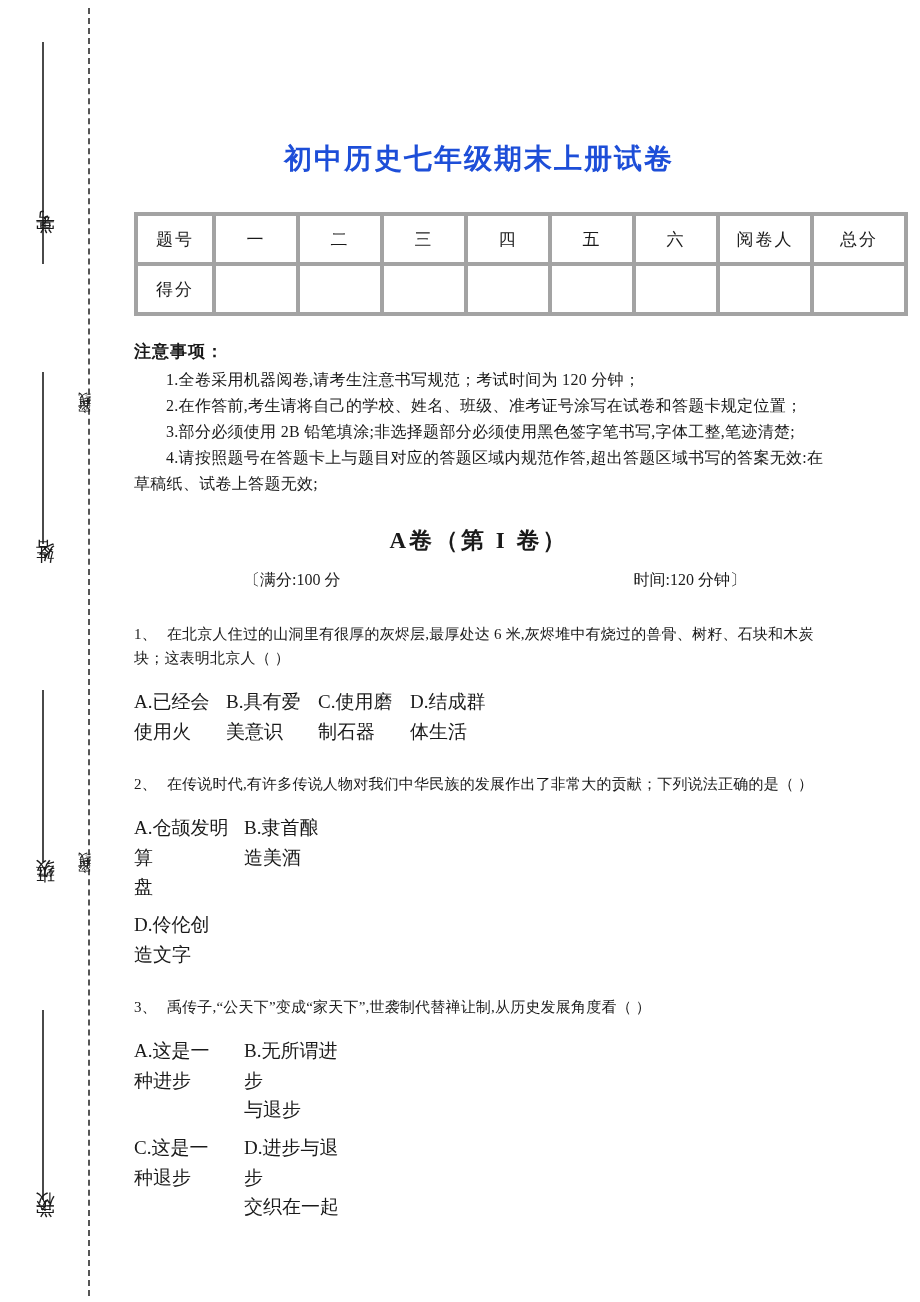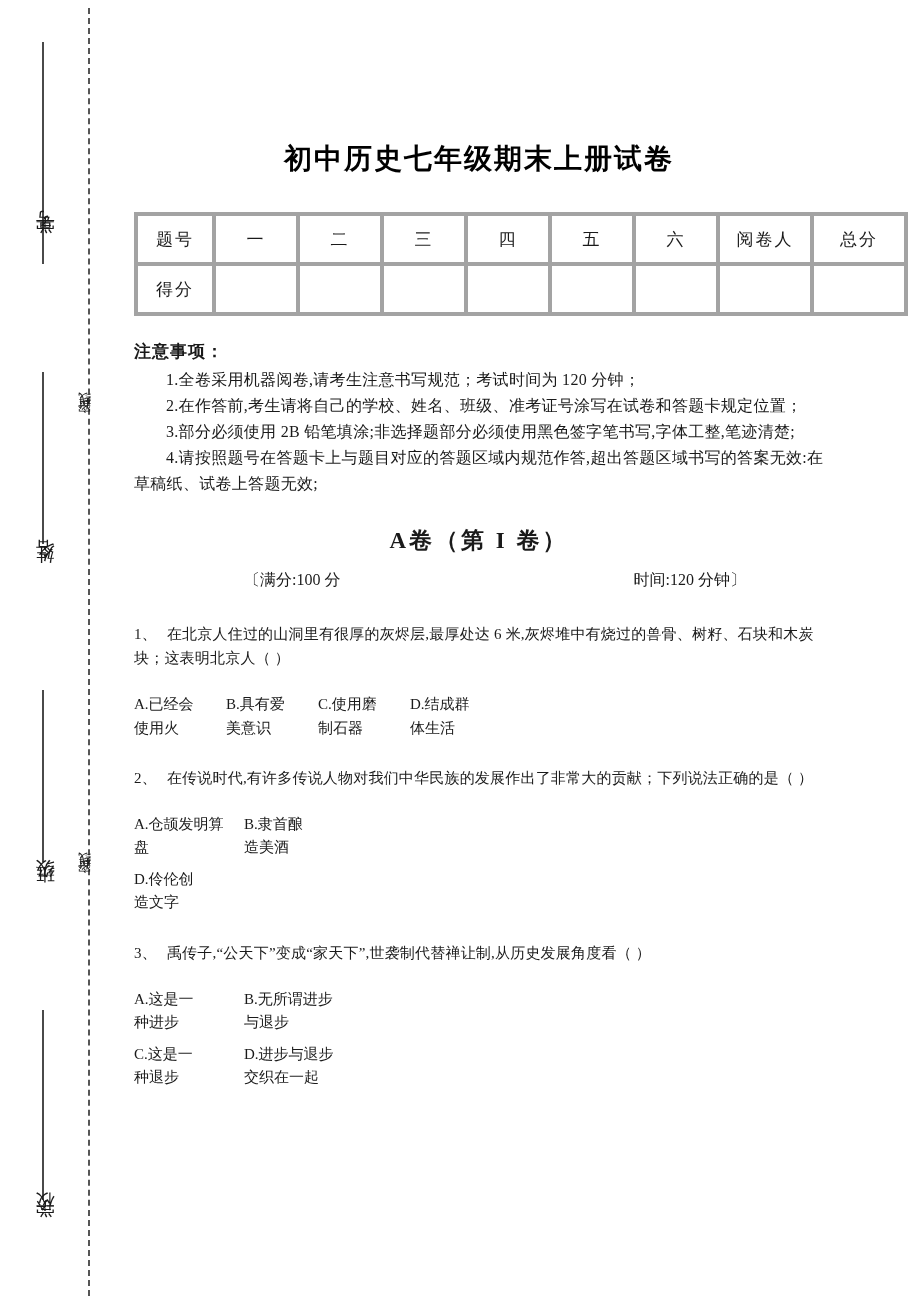--- a/index.html
+++ b/index.html
@@ -67,21 +67,21 @@
   }
 
   .doc-title {
     margin: 0;
     padding-top: 140px;
     text-align: center;
     font-family: "Liberation Serif", "DejaVu Serif", serif;
     font-size: 28px;
     font-weight: bold;
     letter-spacing: 2px;
-    color: #000000;
+    color: #1d4ed8;
   }
 
   
   table.score-table {
     margin-top: 34px;
     border-collapse: collapse;
     width: 656px;
     table-layout: fixed;
   }
   table.score-table td {
@@ -145,23 +145,23 @@
     margin: 0;
     font-size: 15px;
     line-height: 1.66;
     letter-spacing: 0.2px;
   }
   .q-stem .q-num {
     margin-right: 10px;
   }
 
   .opts {
-    margin-top: 22px;
+    margin-top: 16px;
     display: grid;
-    font-size: 15px;
+    font-size: 19px;
     line-height: 1.55;
   }
   .opts.cols4 {
     grid-template-columns: 86px 86px 86px 86px;
     column-gap: 6px;
   }
   .opts.cols2 {
     grid-template-columns: 104px 104px;
     column-gap: 6px;
     row-gap: 9px;

